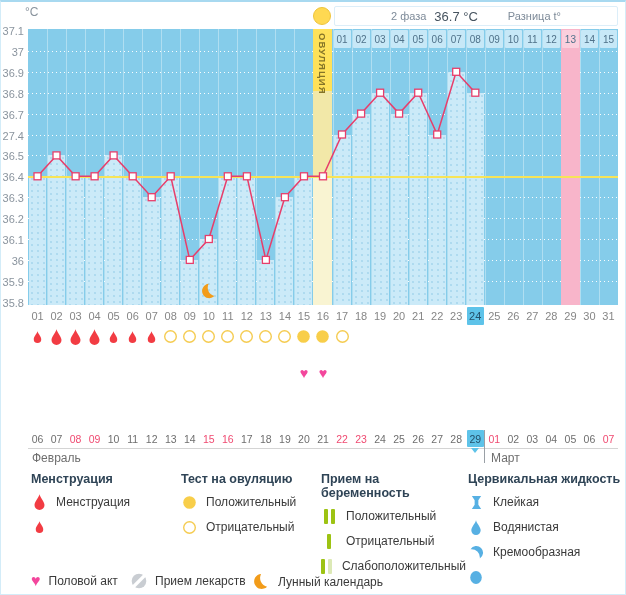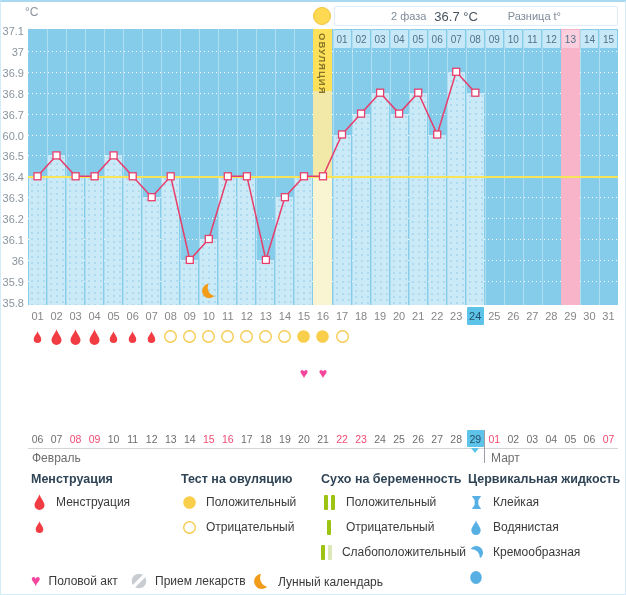--- a/index.html
+++ b/index.html
@@ -63,21 +63,21 @@
     <span style="width:14px"></span>
     <span class="stat-label">Разница t°</span>
   </div>
 
   <div id="yaxis">
       <div class="abs yaxis-label" style="left:0;top:23.0px">37.1</div>
       <div class="abs yaxis-label" style="left:0;top:43.9px">37</div>
       <div class="abs yaxis-label" style="left:0;top:64.8px">36.9</div>
       <div class="abs yaxis-label" style="left:0;top:85.7px">36.8</div>
       <div class="abs yaxis-label" style="left:0;top:106.6px">36.7</div>
-      <div class="abs yaxis-label" style="left:0;top:127.5px">60.0</div>
+      <div class="abs yaxis-label" style="left:0;top:127.5px">27.4</div>
       <div class="abs yaxis-label" style="left:0;top:148.4px">36.5</div>
       <div class="abs yaxis-label" style="left:0;top:169.3px">36.4</div>
       <div class="abs yaxis-label" style="left:0;top:190.2px">36.3</div>
       <div class="abs yaxis-label" style="left:0;top:211.1px">36.2</div>
       <div class="abs yaxis-label" style="left:0;top:232.0px">36.1</div>
       <div class="abs yaxis-label" style="left:0;top:252.9px">36</div>
       <div class="abs yaxis-label" style="left:0;top:273.8px">35.9</div>
       <div class="abs yaxis-label" style="left:0;top:294.7px">35.8</div>
     </div>
   <div class="abs chart" id="chart">
@@ -402,21 +402,21 @@
         <div class="lg-item">
           <span style="width:16px;display:flex;justify-content:center">
             <svg width="15" height="15">
               <circle cx="7.5" cy="7.5" r="5.8" fill="#fff" stroke="#f5cc52" stroke-width="1.4"></circle>
             </svg>
           </span>
           <span class="txt">Отрицательный</span>
         </div>
       </div>
       <div class="abs lg-group" style="left:290px;top:0;width:145px">
-        <div class="lg-title">Сухо на беременность</div>
+        <div class="lg-title">Прием на беременность</div>
         <div class="lg-item">
           <span style="width:16px;display:flex;justify-content:center">
             <span class="bars">
               <span class="pbar"></span>
               <span class="pbar"></span>
             </span>
           </span>
           <span class="txt">Положительный</span>
         </div>
         <div class="lg-item">

